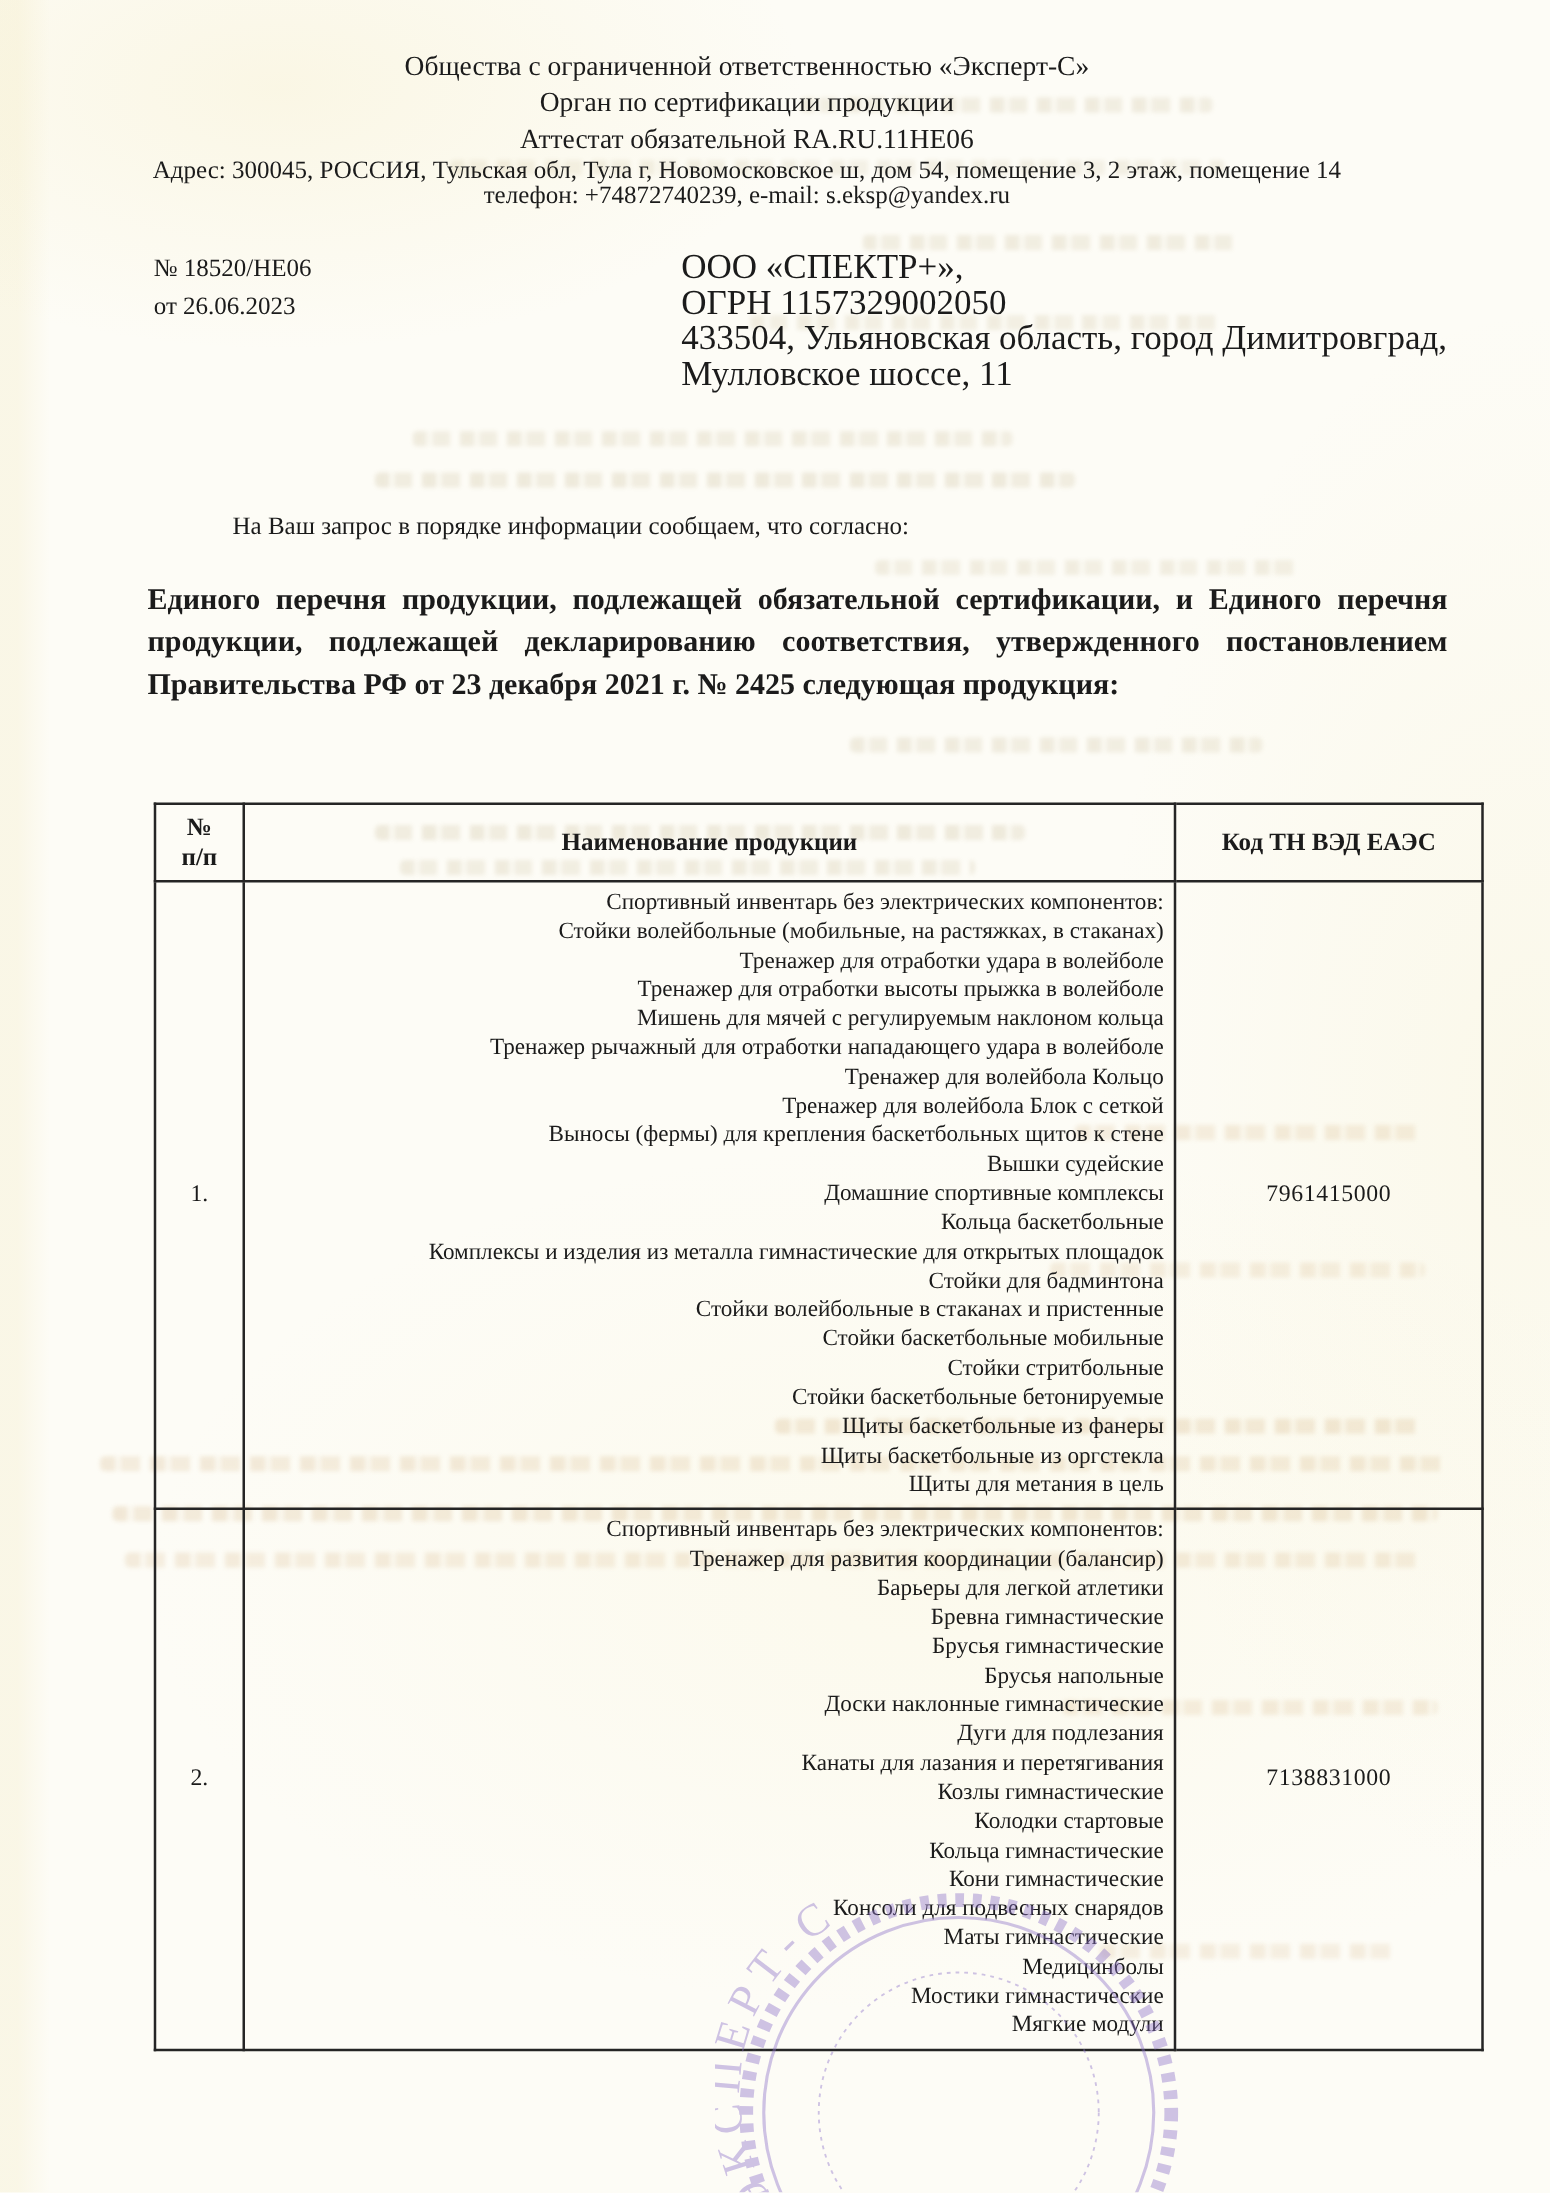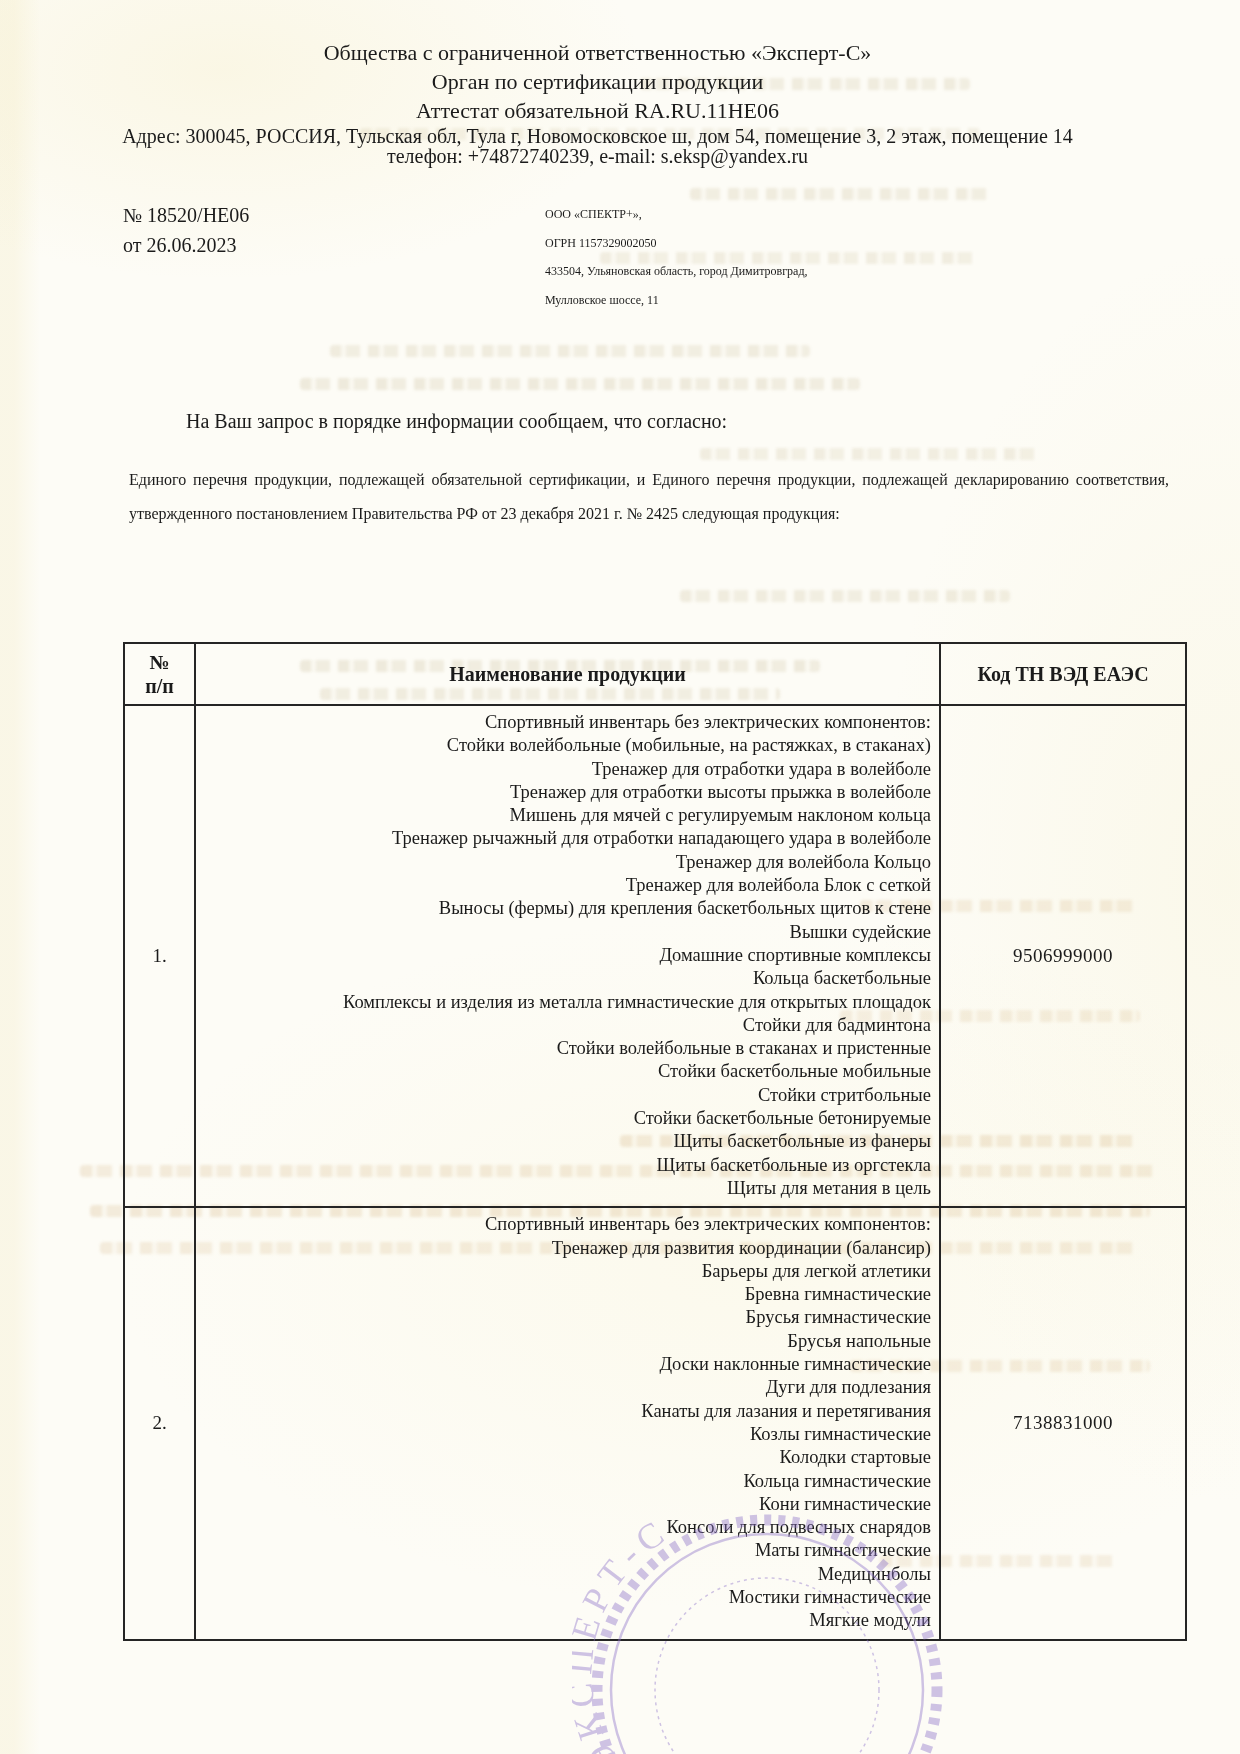--- a/index.html
+++ b/index.html
@@ -18,24 +18,24 @@
       radial-gradient(ellipse 600px 300px at 18% 4%, rgba(240,225,160,0.20), transparent 70%),
       radial-gradient(ellipse 900px 500px at 60% 72%, rgba(245,235,180,0.14), transparent 70%),
       radial-gradient(ellipse 500px 900px at 99% 50%, rgba(238,228,170,0.16), transparent 70%),
       linear-gradient(90deg, rgba(235,222,160,0.18) 0 14px, transparent 40px);
   }
   .header{position:absolute;top:38px;left:0;width:1195px;text-align:center;}
   .h-line{font-size:22px;line-height:29px;}
   .h-small{font-size:20px;line-height:18px;margin-top:2px;}
 
   .ref-block{position:absolute;left:123px;top:200px;font-size:20px;line-height:30px;}
-  .recipient{position:absolute;left:545px;top:200px;font-size:12px;line-height:28.5px;}
+  .recipient{position:absolute;left:545px;top:200px;font-size:28px;line-height:28.5px;}
 
   .intro{position:absolute;left:186px;top:410px;font-size:20px;}
-  .para{position:absolute;left:129px;top:463px;width:1040px;font-size:16px;line-height:34px;text-align:justify;}
+  .para{position:absolute;left:118px;top:463px;width:1040px;font-size:24px;line-height:34px;text-align:justify;font-weight:bold;}
 
   table.products{
     position:absolute;left:123px;top:642px;
     width:1062px;border-collapse:collapse;table-layout:fixed;
   }
   table.products th, table.products td{
     border:2px solid #252525;
   }
   th{font-size:20px;font-weight:bold;padding:6px 2px;}
   th .stack{line-height:24px;}
@@ -143,21 +143,21 @@
 Кольца баскетбольные
 Комплексы и изделия из металла гимнастические для открытых площадок
 Стойки для бадминтона
 Стойки волейбольные в стаканах и пристенные
 Стойки баскетбольные мобильные
 Стойки стритбольные
 Стойки баскетбольные бетонируемые
 Щиты баскетбольные из фанеры
 Щиты баскетбольные из оргстекла
 Щиты для метания в цель</td>
-        <td class="cell-code">9506999000</td>
+        <td class="cell-code">7961415000</td>
       </tr>
       <tr>
         <td class="cell-num">2.</td>
         <td class="cell-items">Спортивный инвентарь без электрических компонентов:
 Тренажер для развития координации (балансир)
 Барьеры для легкой атлетики
 Бревна гимнастические
 Брусья гимнастические
 Брусья напольные
 Доски наклонные гимнастические

